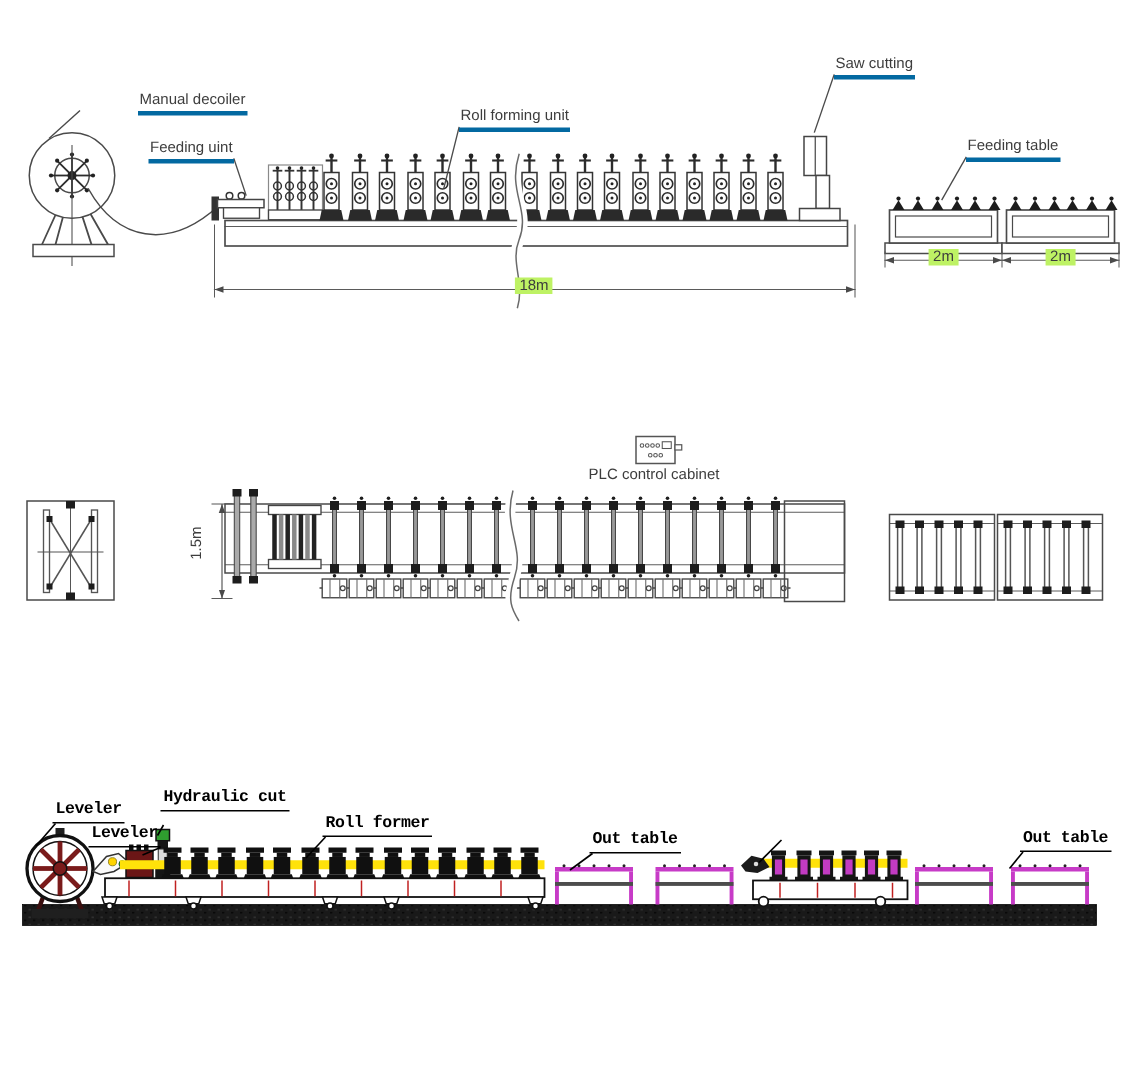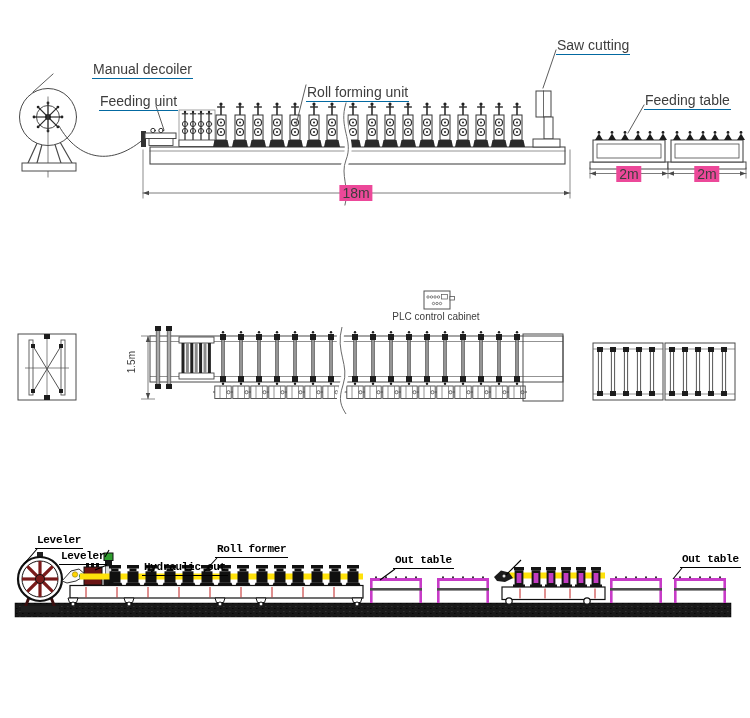--- a/index.html
+++ b/index.html
@@ -1,23 +1,23 @@
 <!DOCTYPE html>
 <html><head>
 <meta charset="utf-8">
 <style>
   html,body{margin:0;padding:0;background:#fff;}
   .canvas{position:relative;width:750px;height:718px;background:#fff;overflow:hidden;
           font-family:"Liberation Sans",sans-serif;}
   svg{position:absolute;left:0;top:0;}
-  .lbl-top{position:absolute;font-size:14px;color:#3d3d3d;line-height:1.15;
-           border-bottom:1px solid #0369a1;padding:0 1px 1px 1px;white-space:nowrap;z-index:3;}
+  .lbl-top{position:absolute;font-size:10px;color:#3d3d3d;line-height:1.15;
+           border-bottom:3px solid #0369a1;padding:0 1px 1px 1px;white-space:nowrap;z-index:3;}
   .lbl-plain{position:absolute;font-size:10px;color:#3d3d3d;line-height:1.15;
            white-space:nowrap;z-index:3;}
-  .dim{position:absolute;font-size:14px;color:#3d3d3d;background:#ec4899;
+  .dim{position:absolute;font-size:10px;color:#3d3d3d;background:#bef264;
        padding:0 3px;white-space:nowrap;z-index:3;transform:translateX(-50%);}
   .dim-v{position:absolute;font-size:10px;color:#3d3d3d;background:#fff;
        writing-mode:vertical-rl;transform:rotate(180deg);padding:2px 0;z-index:3;}
   .lbl-bot{position:absolute;font-family:"Liberation Mono",monospace;font-weight:bold;
            font-size:11px;letter-spacing:-0.3px;color:#000;line-height:1.2;
            border-bottom:1.5px solid #000;padding:0 2px 1px 2px;white-space:nowrap;z-index:3;}
   .center{transform:translateX(-50%);}
 </style>
 </head>
 <body>
@@ -491,30 +491,30 @@
       <line x1="217" y1="558" x2="204" y2="572"></line>
       <line x1="395" y1="569" x2="380" y2="580"></line>
       <line x1="521" y1="560" x2="506" y2="575"></line>
       <line x1="682" y1="568" x2="673" y2="579"></line>
     </g>
   </g>
 </svg>
 
 <div class="lbl-top" style="left:53px;top:61px;margin-left:39px;">Manual decoiler</div>
 <div class="lbl-top" style="left:99px;top:93px;">Feeding uint</div>
-<div class="lbl-top" style="left:306px;top:84px;">Roll forming unit</div>
+<div class="lbl-top" style="left:306px;top:72px;">Roll forming unit</div>
 <div class="lbl-top" style="left:556px;top:37px;">Saw cutting</div>
 <div class="lbl-top" style="left:644px;top:92px;">Feeding table</div>
 <div class="dim" style="left:356px;top:185px;">18m</div>
 <div class="dim" style="left:629px;top:166px;">2m</div>
 <div class="dim" style="left:707px;top:166px;">2m</div>
 
 <div class="dim-v" style="left:126px;top:349px;">1.5m</div>
 <div class="lbl-plain center" style="left:436px;top:311px;">PLC control cabinet</div>
 
 <div class="lbl-bot" style="left:35px;top:534px;">Leveler</div>
 <div class="lbl-bot" style="left:59px;top:550px;">Leveler</div>
-<div class="lbl-bot" style="left:107px;top:561px;margin-left:35px;">Hydraulic cut</div>
+<div class="lbl-bot" style="left:107px;top:526px;">Hydraulic cut</div>
 <div class="lbl-bot" style="left:215px;top:543px;">Roll former</div>
 <div class="lbl-bot" style="left:393px;top:554px;">Out table</div>
 <div class="lbl-bot" style="left:680px;top:553px;">Out table</div>
 
 </div>
 
 </body></html>

